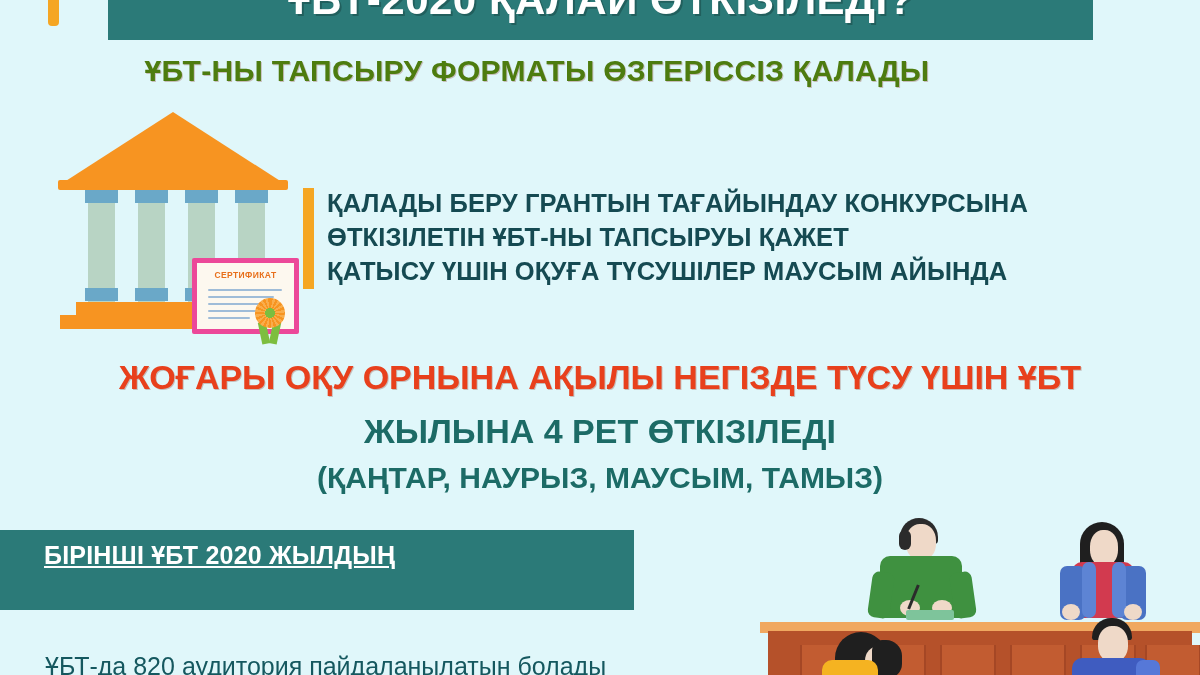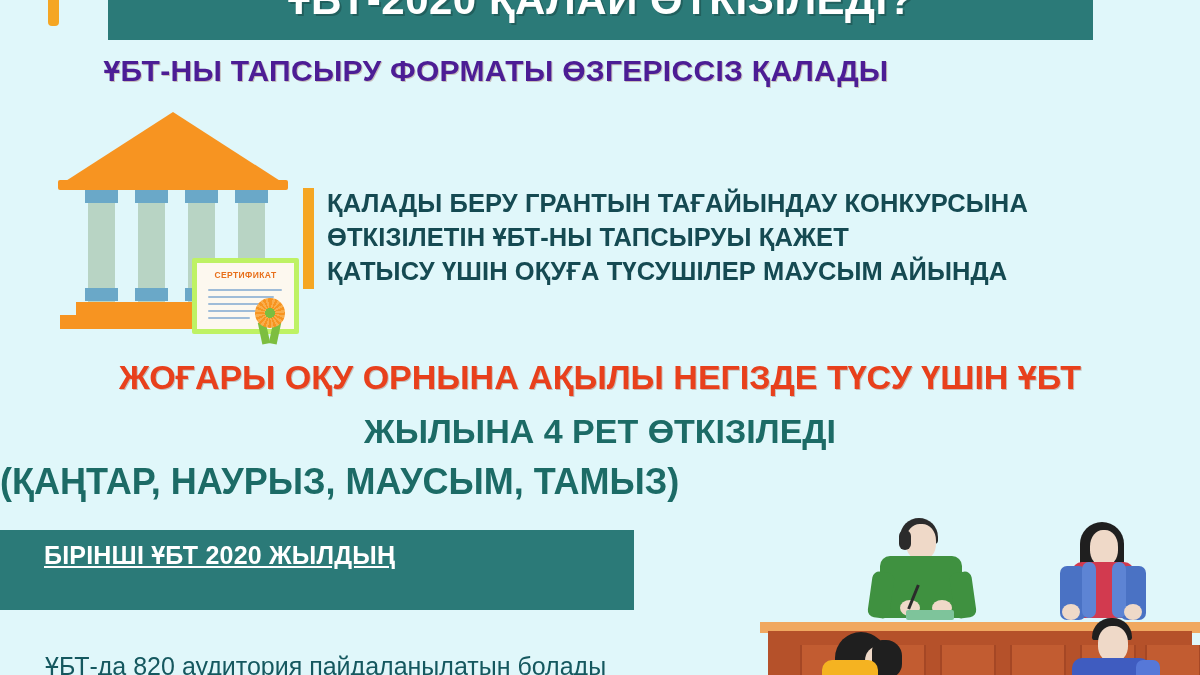--- a/index.html
+++ b/index.html
@@ -59,26 +59,27 @@
     text-shadow: 2px 2px 0 rgba(0,0,0,0.22);
   }
 
   
   .subtitle {
     position: absolute;
     left: 0;
     top: 54px;
     width: 992px;
     text-align: center;
-    color: #4c1d95;
+    color: #4d7c0f;
     font-size: 30px;
     font-weight: bold;
     letter-spacing: 0.3px;
     white-space: nowrap;
     text-shadow: 1px 1px 0 rgba(120,20,0,0.25);
+    padding-left: 41px;
   }
 
   
   .building {
     position: absolute;
     left: 58px;
     top: 112px;
     width: 230px;
     height: 215px;
   }
@@ -123,21 +124,21 @@
     background: #f79421;
   }
 
   
   .certificate {
     position: absolute;
     left: 192px;
     top: 258px;
     width: 107px;
     height: 76px;
-    background: #bef264;
+    background: #ec4899;
     border-radius: 2px;
   }
   .cert-inner {
     position: absolute;
     left: 5px; top: 5px;
     width: 97px; height: 66px;
     background: #fdf8ef;
   }
   .cert-title {
     position: absolute;
@@ -224,22 +225,23 @@
     color: #1c6b66;
     font-size: 34px;
     font-weight: bold;
     white-space: nowrap;
   }
   .headline-months {
     position: absolute;
     left: 0;
     top: 461px;
     width: 1200px;
+    text-align: center;
     color: #1c6b66;
-    font-size: 36px;
+    font-size: 30px;
     font-weight: bold;
     white-space: nowrap;
   }
 
   
   .date-banner {
     position: absolute;
     left: 0;
     top: 530px;
     width: 634px;

